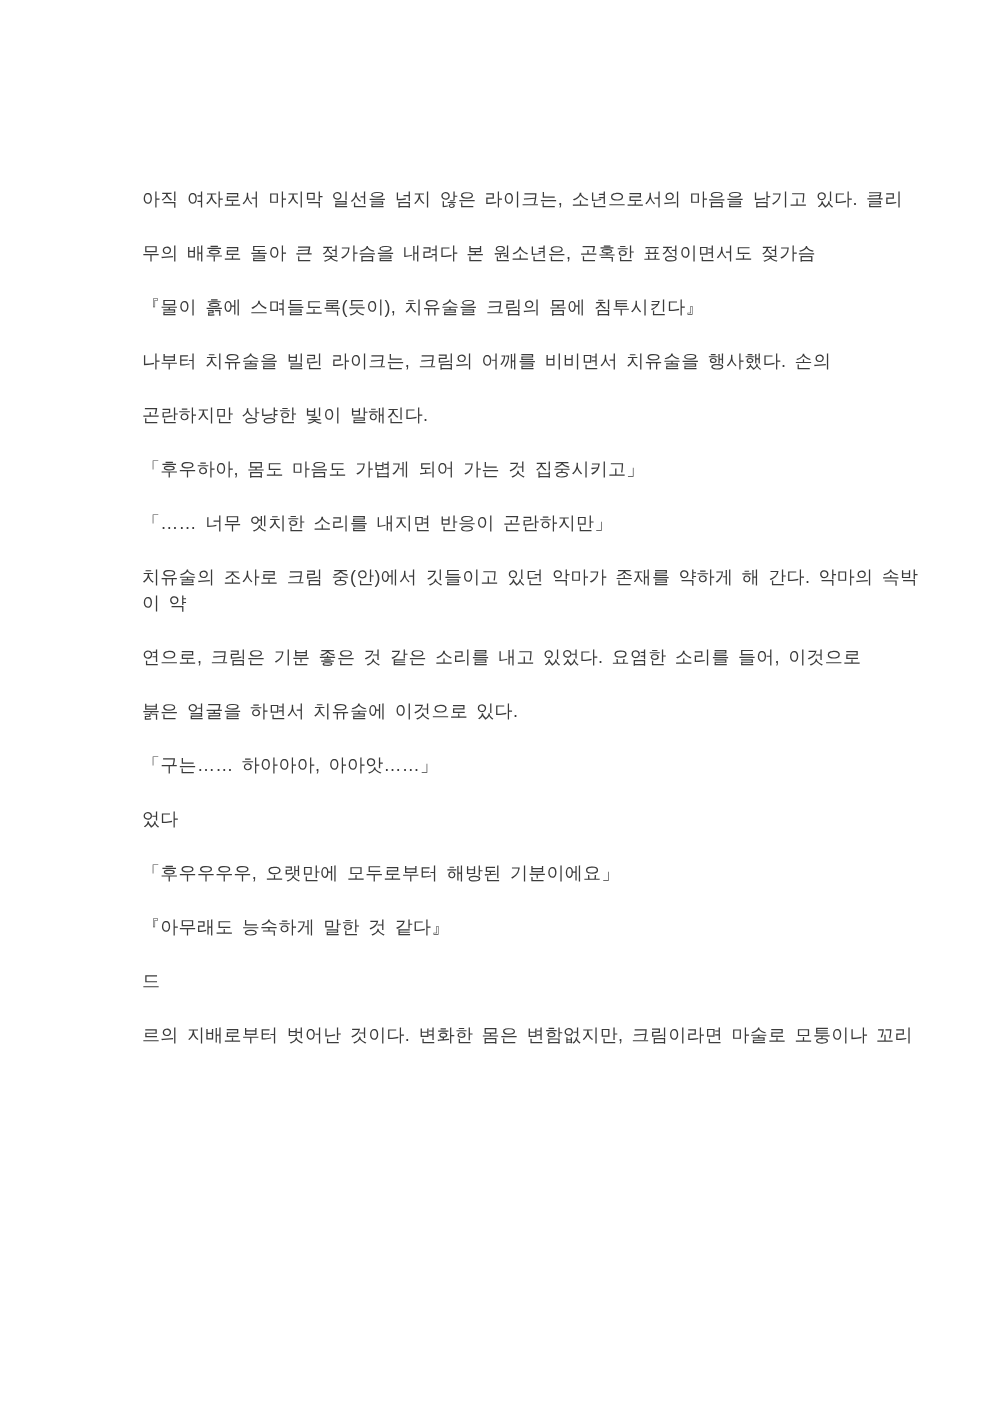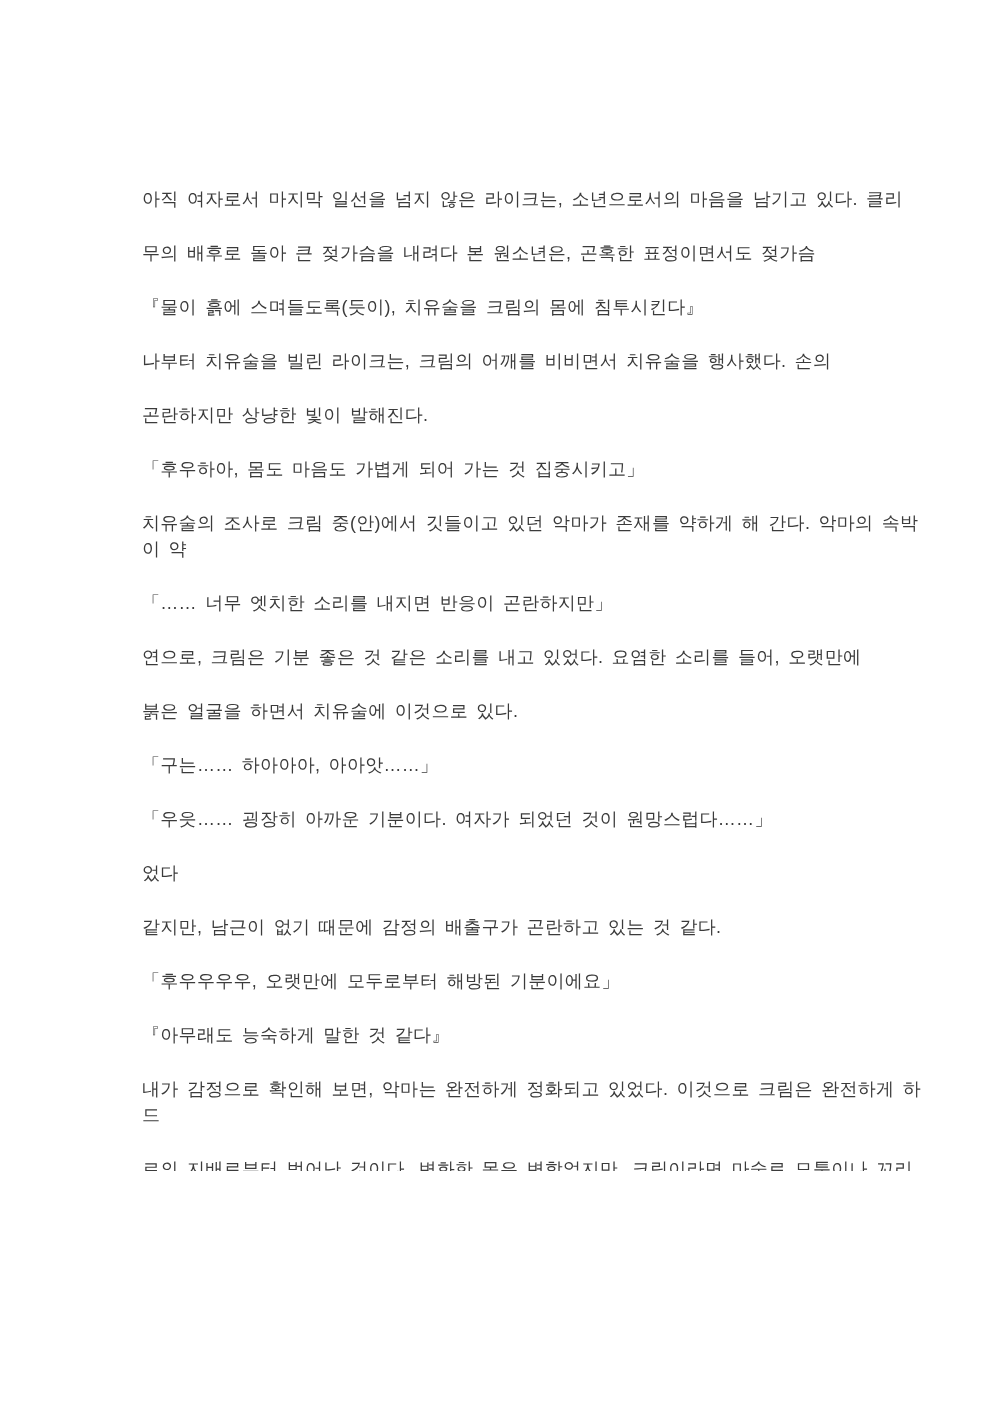--- a/index.html
+++ b/index.html
@@ -52,51 +52,44 @@
       <div class="paragraph">
         <div class="text-line">나부터 치유술을 빌린 라이크는, 크림의 어깨를 비비면서 치유술을 행사했다. 손의</div>
       </div>
       <div class="paragraph">
         <div class="text-line">곤란하지만 상냥한 빛이 발해진다.</div>
       </div>
       <div class="paragraph">
         <div class="text-line">「후우하아, 몸도 마음도 가볍게 되어 가는 것 집중시키고」</div>
       </div>
       <div class="paragraph">
+        <div class="text-line">「…… 너무 엣치한 소리를 내지면 반응이 곤란하지만」</div>
+      </div>
+      <div class="paragraph">
         <div class="text-line">치유술의 조사로 크림 중(안)에서 깃들이고 있던 악마가 존재를 약하게 해 간다. 악마의 속박</div>
         <div class="text-line">이 약</div>
       </div>
       <div class="paragraph">
-        <div class="text-line">「…… 너무 엣치한 소리를 내지면 반응이 곤란하지만」</div>
-      </div>
-      <div class="paragraph">
-        <div class="text-line">연으로, 크림은 기분 좋은 것 같은 소리를 내고 있었다. 요염한 소리를 들어, 오랫만에</div>
+        <div class="text-line">연으로, 크림은 기분 좋은 것 같은 소리를 내고 있었다. 요염한 소리를 들어, 이것으로</div>
       </div>
       <div class="paragraph">
         <div class="text-line">붉은 얼굴을 하면서 치유술에 이것으로 있다.</div>
       </div>
       <div class="paragraph">
         <div class="text-line">「구는…… 하아아아, 아아앗……」</div>
       </div>
       <div class="paragraph">
-        <div class="text-line">「우읏…… 굉장히 아까운 기분이다. 여자가 되었던 것이 원망스럽다……」</div>
-      </div>
-      <div class="paragraph">
         <div class="text-line">었다</div>
-      </div>
-      <div class="paragraph">
-        <div class="text-line">같지만, 남근이 없기 때문에 감정의 배출구가 곤란하고 있는 것 같다.</div>
       </div>
       <div class="paragraph">
         <div class="text-line">「후우우우우, 오랫만에 모두로부터 해방된 기분이에요」</div>
       </div>
       <div class="paragraph">
         <div class="text-line">『아무래도 능숙하게 말한 것 같다』</div>
       </div>
       <div class="paragraph">
-        <div class="text-line">내가 감정으로 확인해 보면, 악마는 완전하게 정화되고 있었다. 이것으로 크림은 완전하게 하</div>
         <div class="text-line">드</div>
       </div>
       <div class="paragraph">
         <div class="text-line">르의 지배로부터 벗어난 것이다. 변화한 몸은 변함없지만, 크림이라면 마술로 모퉁이나 꼬리</div>
       </div>
     </div>
 </main>
 
 </body></html>

